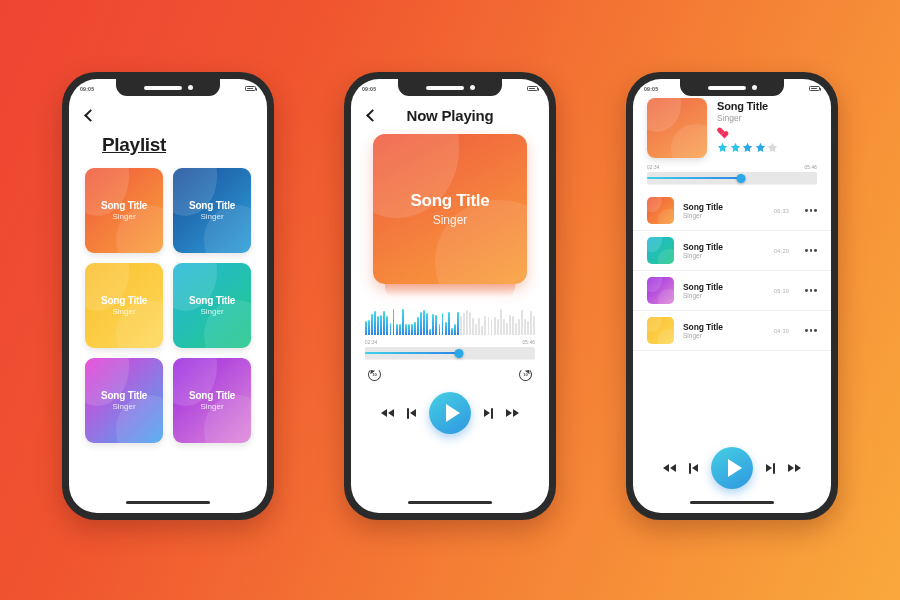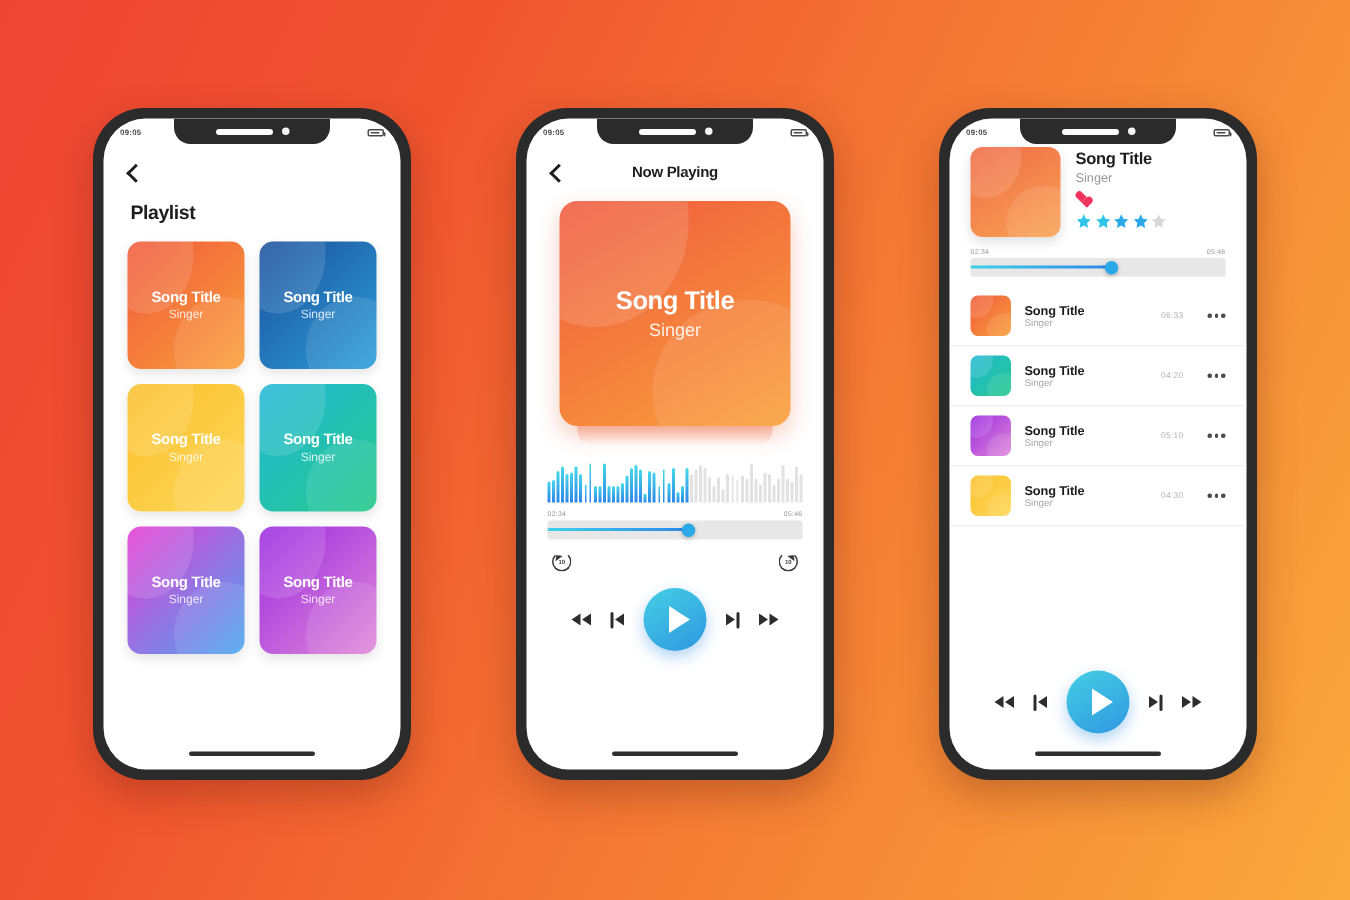--- a/index.html
+++ b/index.html
@@ -62,21 +62,21 @@
     position:absolute; bottom:9px; left:50%; transform:translateX(-50%);
     width:84px; height:3.4px; background:#2f2f2f; border-radius:3px;
   }
 
   
   .navbar {
     height: 34px; flex: 0 0 34px;
     display: flex; align-items: center; padding: 0 13px; gap: 8px;
   }
   .nav-title {
-    flex: 1; text-align: center; font-size: 10px; font-weight: 700;
+    flex: 1; text-align: center; font-size: 15px; font-weight: 700;
     color: #1d1d1d; letter-spacing: -.2px;
   }
   .chev-back {
     width: 14px; height: 14px; position: relative; flex: 0 0 14px; cursor: pointer;
   }
   .chev-back::before {
     content:""; position:absolute; left:4px; top:2.5px;
     width:7px; height:7px; border-left:2px solid #1d1d1d; border-bottom:2px solid #1d1d1d;
     transform: rotate(45deg);
   }
@@ -97,21 +97,21 @@
   .art::before{
     content:""; position:absolute; left:-22%; top:-32%; width:78%; height:88%;
     background: rgba(255,255,255,.13); border-radius:50% 46% 54% 50%;
   }
   .art::after{
     content:""; position:absolute; right:-26%; bottom:-30%; width:86%; height:86%;
     background: rgba(255,255,255,.10); border-radius:48% 52% 46% 54%;
   }
 
   
-  .pl-title { font-size: 13px; font-weight: 700; color:#1d1d1d; padding: 2px 18px 12px; letter-spacing:-.3px; }
+  .pl-title { font-size: 19px; font-weight: 700; color:#1d1d1d; padding: 2px 33px 12px; letter-spacing:-.3px;text-decoration:underline; }
   .grid {
     display: grid; grid-template-columns: 1fr 1fr; gap: 10px;
     padding: 0 16px;
   }
   .card {
     height: 85px; border-radius: 9px;
     display: flex; flex-direction: column; align-items: center; justify-content: center;
     box-shadow: 0 3px 7px rgba(0,0,0,.10); cursor: pointer;
   }
   .card .ct { font-size: 10px; font-weight: 700; color:#fff; position:relative; z-index:2; letter-spacing:-.2px; }

